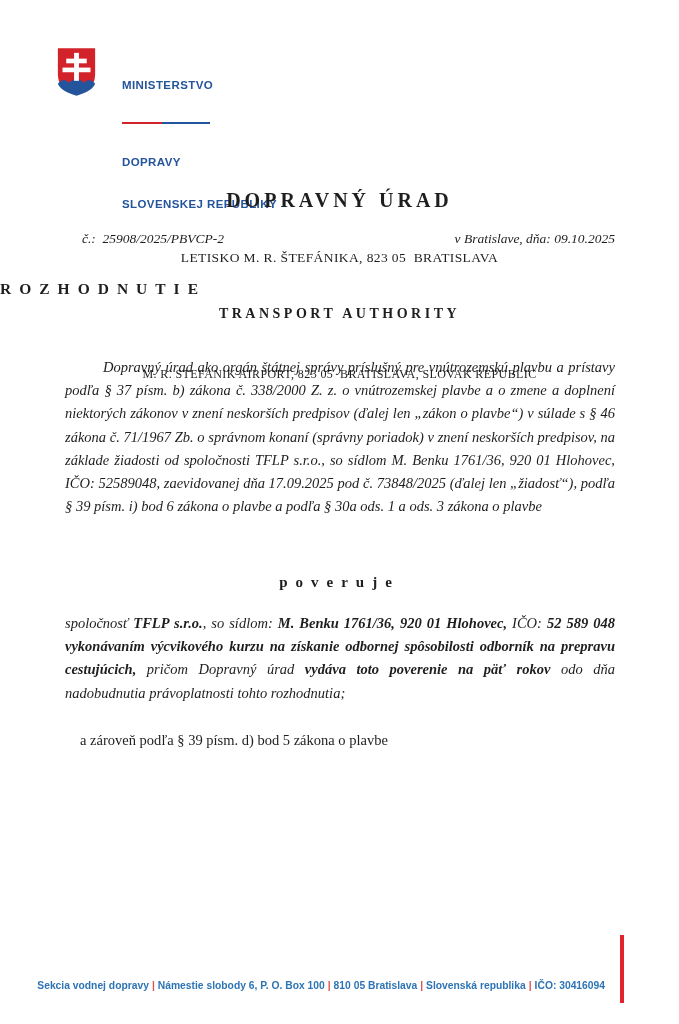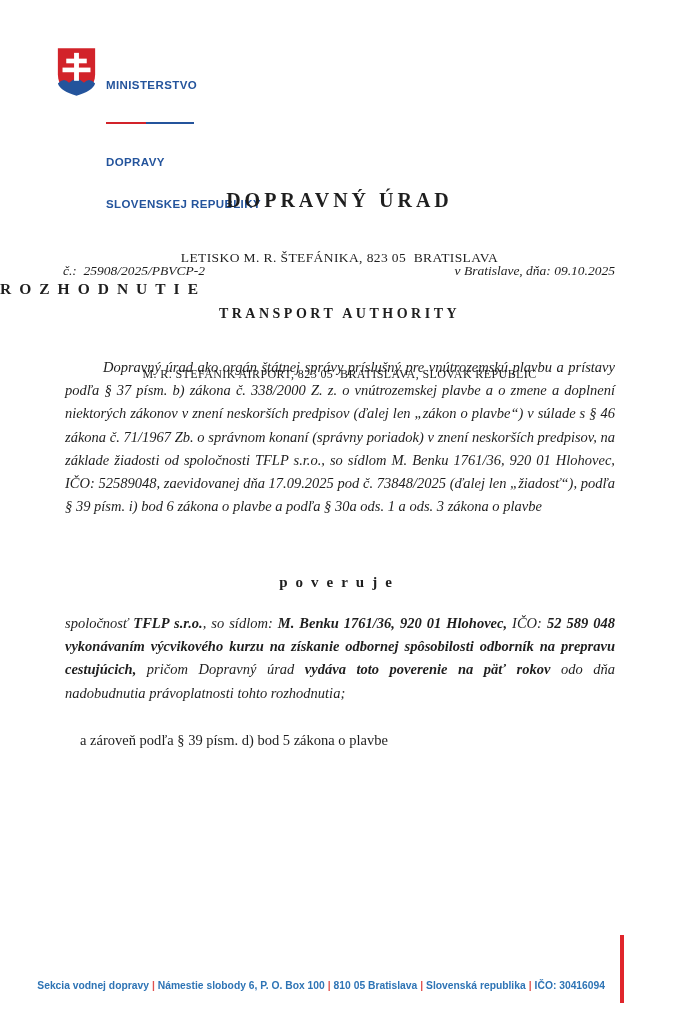--- a/index.html
+++ b/index.html
@@ -9,37 +9,37 @@
     background:#ffffff;
     margin:0 auto;
     overflow:hidden;
     font-family:"Liberation Serif","DejaVu Serif",serif;
     color:#1e1e1e;
   }
   
   .logo{position:absolute;top:45px;left:56px;display:flex;align-items:flex-start;}
   .crest{width:41px;height:53px;flex:0 0 auto;}
   .logo-text{
-    margin-left:9px;margin-top:5px;
+    margin-left:25px;margin-top:5px;
     font-family:"Liberation Sans","DejaVu Sans",sans-serif;
     font-weight:bold;font-size:11.5px;line-height:14px;
     color:#24549C;letter-spacing:.4px;white-space:pre;
   }
   .ministry-underline{height:2px;width:88px;margin:2px 0 3px 0;
     background:linear-gradient(to right,#D2232A 0 45%,#24549C 45% 100%);}
   
   .hdr{position:absolute;top:152px;left:0;width:100%;text-align:center;white-space:pre;}
   .hdr-sk{font-size:20px;font-weight:bold;letter-spacing:4px;line-height:24px;}
   .hdr-addr-sk{font-size:13.5px;letter-spacing:.4px;line-height:18px;margin-top:1px;}
   .hdr-en{font-size:14px;font-weight:bold;letter-spacing:3.5px;line-height:18px;margin-top:2px;}
   .hdr-addr-en{font-size:12px;letter-spacing:.4px;line-height:16px;margin-top:7px;}
   .ref-row{
-    position:absolute;top:231px;left:63px;right:64px;
+    position:absolute;top:231px;left:82px;right:64px;
     display:flex;justify-content:space-between;
-    font-style:italic;font-size:13.5px;white-space:pre;margin-top:32px;
+    font-style:italic;font-size:13.5px;white-space:pre;
   }
   
   .title{position:absolute;top:280px;left:0;width:100%;text-align:left;
     font-size:15.5px;font-weight:bold;letter-spacing:8px;}
   
   .body-par{position:absolute;left:65px;right:64px;
     font-size:14.5px;line-height:23.2px;text-align:justify;}
   .p1{top:356px;text-indent:38px;font-style:italic;}
   .decision-word{position:absolute;top:574px;left:0;width:100%;text-align:center;
     font-size:15px;font-weight:bold;letter-spacing:8px;}

